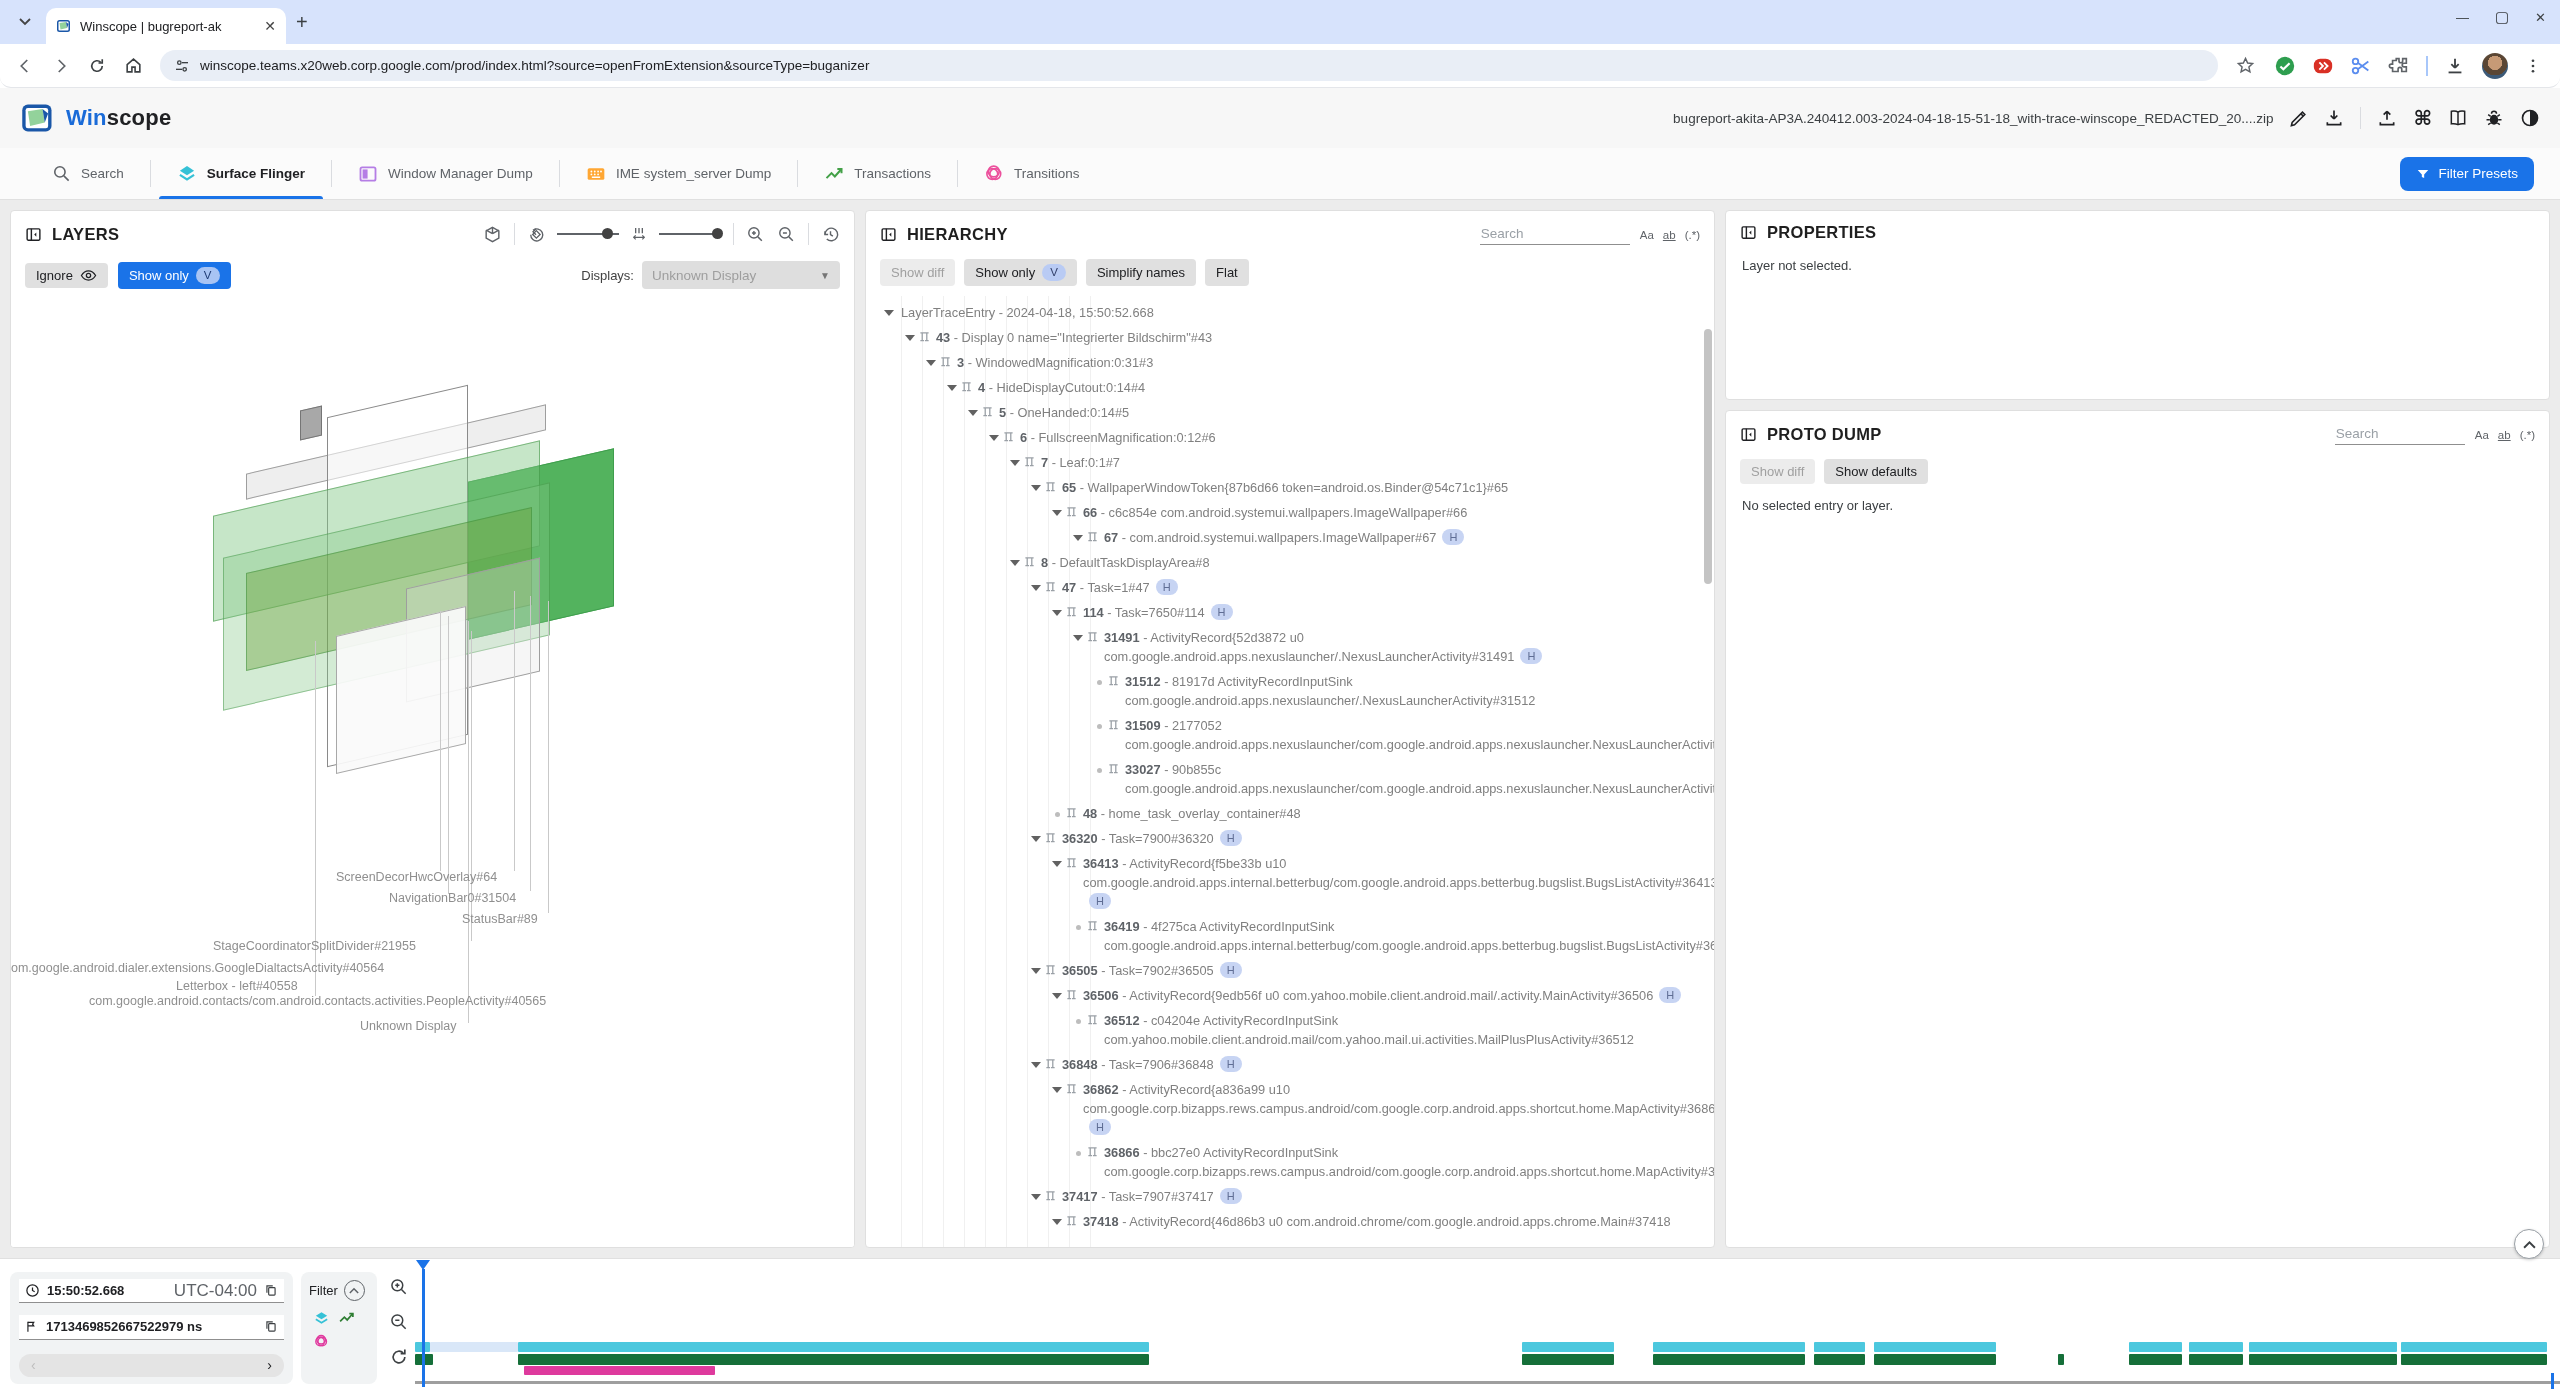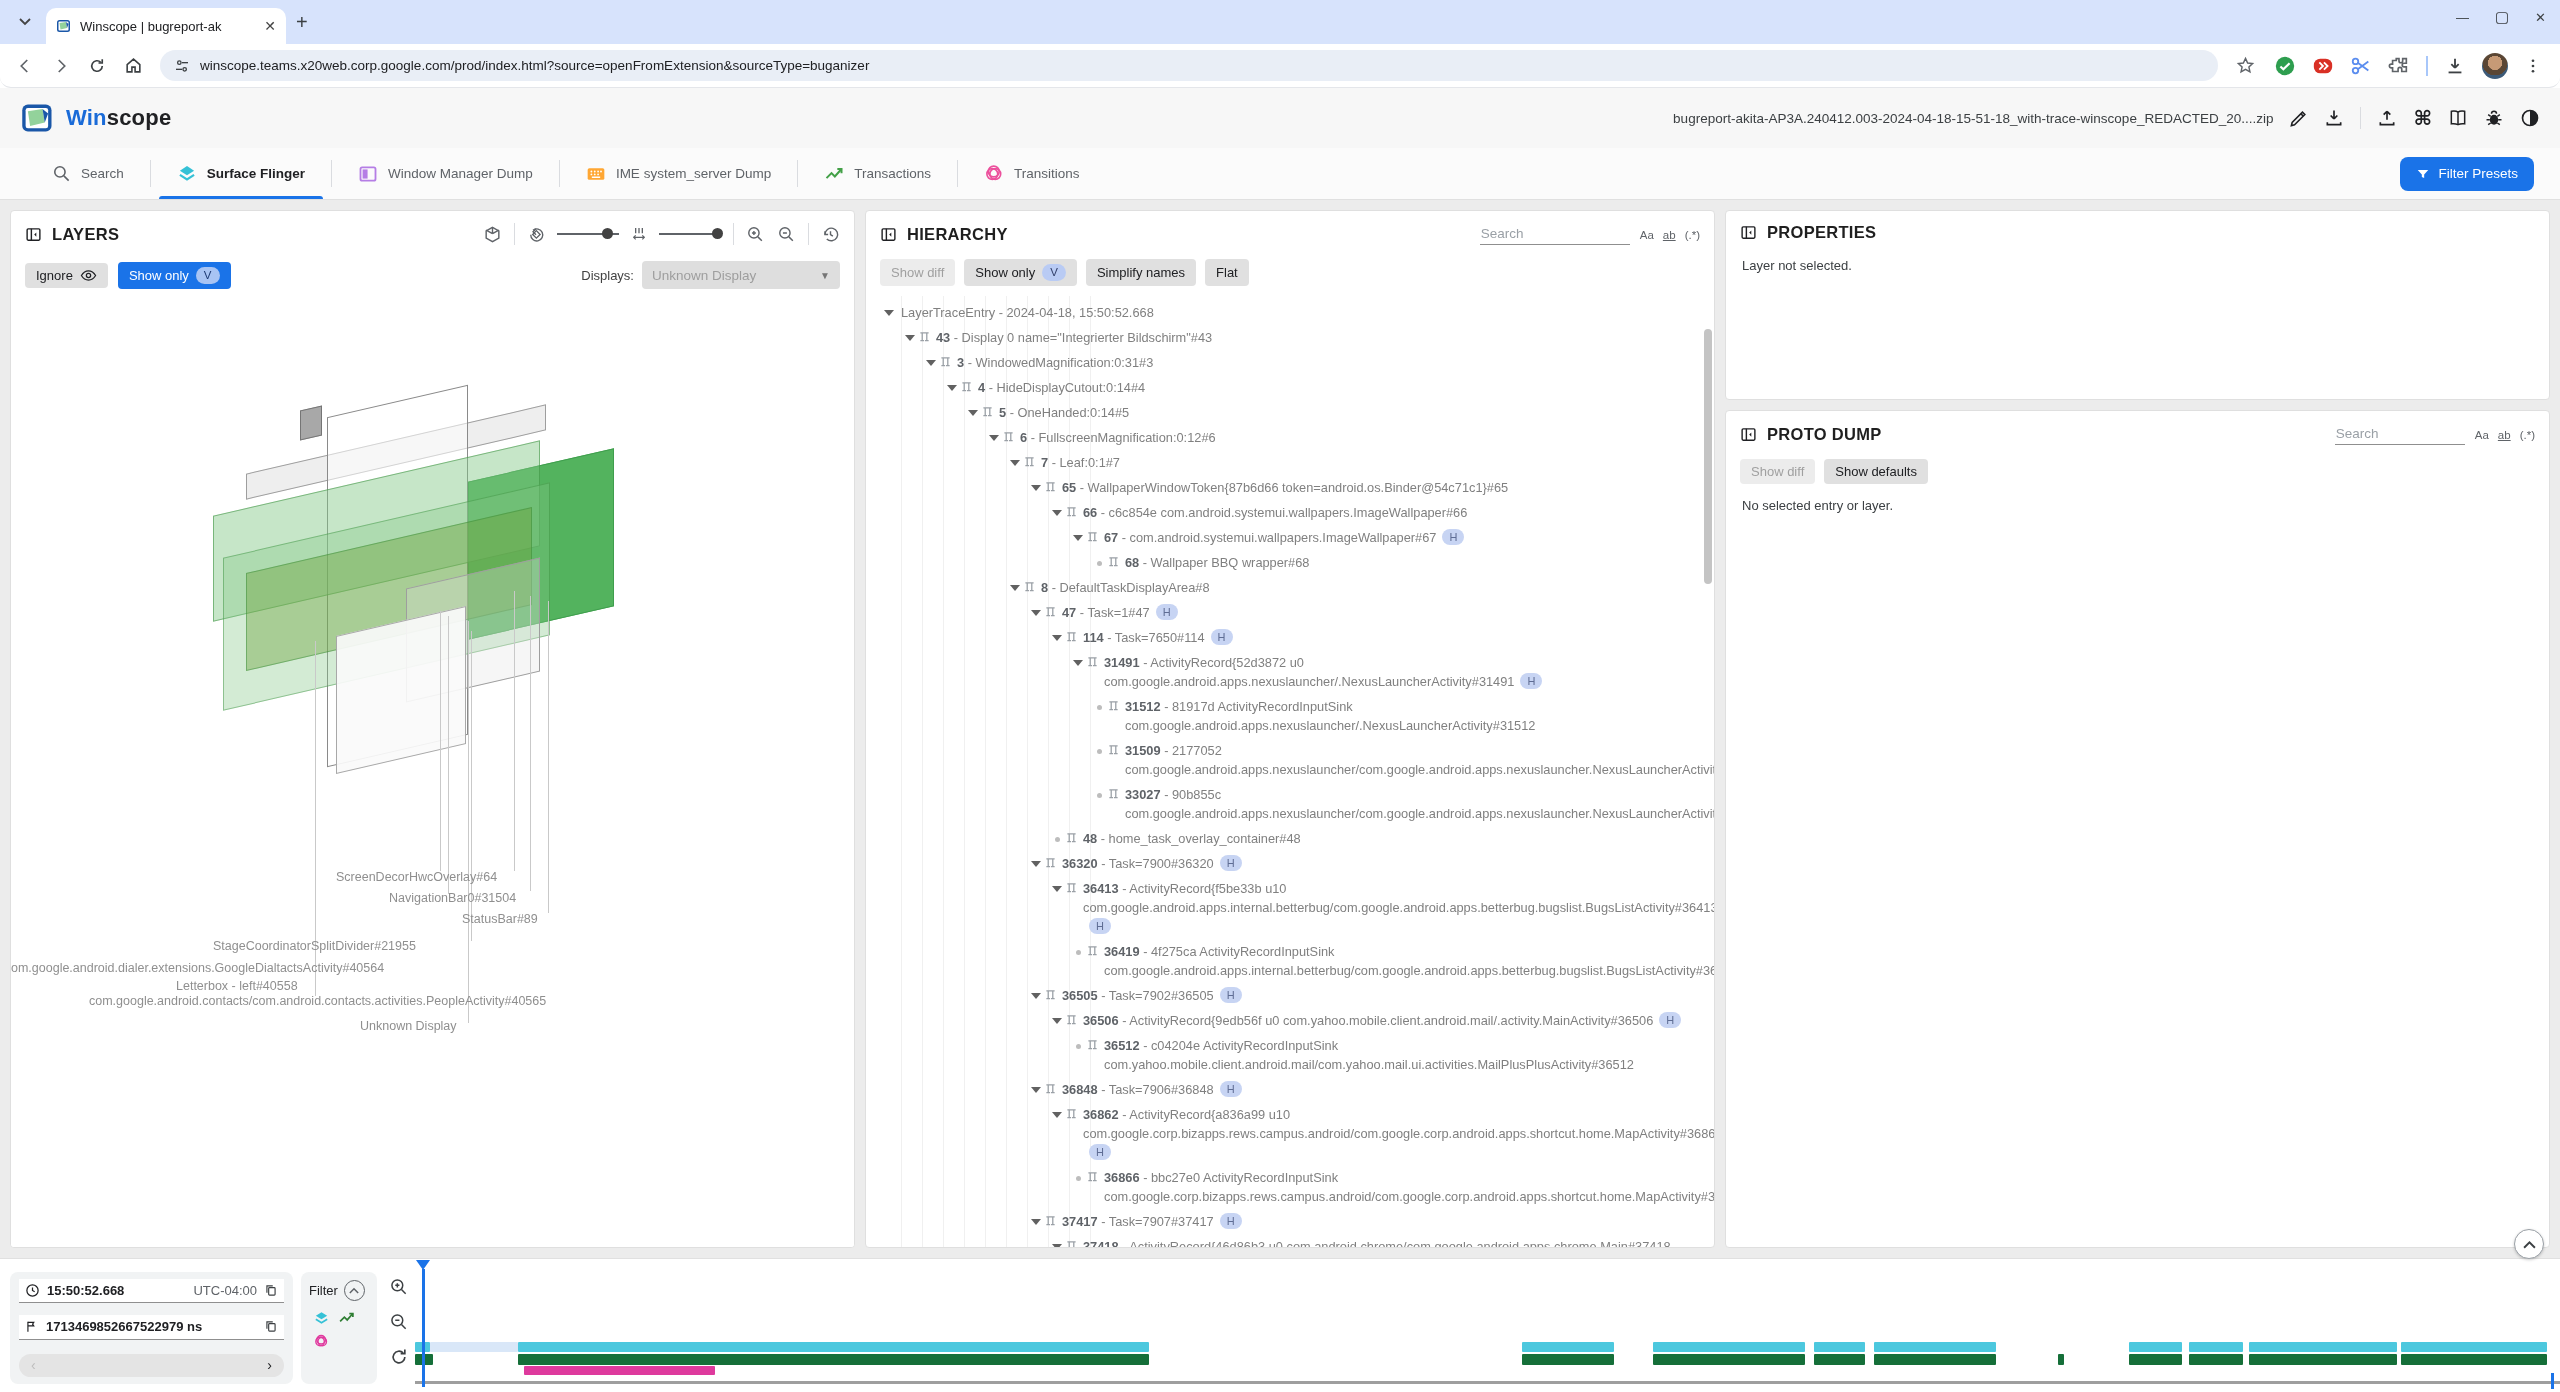--- a/index.html
+++ b/index.html
@@ -89,21 +89,21 @@
   .rightcol { flex:1; display:flex; flex-direction:column; gap:10px; }
   #props-card { height:190px; }
   #proto-card { flex:1; }
   .empty-msg { font-size:13px; color:#3c4043; padding:4px 16px; }
 
   
   .bottombar { height:134px; border-top:1px solid #e0e0e0; position:relative; background:#fff; }
   .timecard { position:absolute; left:10px; top:13px; width:283px; height:112px; background:#f1f3f4; border-radius:8px; padding:7px 9px; display:flex; flex-direction:column; gap:12px; }
   .tfield { background:#fff; border-bottom:1px solid #8f8f8f; height:28px; display:flex; align-items:center; gap:7px; padding:0 6px; font-size:13px; }
   .tfield .bold { font-weight:bold; }
-  .tfield .tz { margin-left:auto; color:#5f6368; font-size:13px; }
+  .tfield .tz { margin-left:auto; color:#5f6368; font-size:17px; }
   .navpill { margin-top:2px; background:#e4e4e4; border-radius:14px; height:27px; display:flex; align-items:center; justify-content:space-between; padding:0 12px; font-size:14px; }
   .navpill .prev { color:#bdbdbd; } .navpill .next { color:#202124; }
   .filtercard { position:absolute; left:301px; top:13px; width:76px; height:112px; background:#f1f3f4; border-radius:8px; padding:8px; }
   .filtercard .frow { display:flex; align-items:center; gap:6px; font-size:13px; color:#202124; }
   .circlebtn { width:21px; height:21px; border-radius:50%; border:1.5px solid #5f6368; display:flex; align-items:center; justify-content:center; color:#5f6368; font-size:11px; }
   .ficons { display:flex; flex-wrap:wrap; gap:6px 8px; padding:9px 2px 0 4px; }
   .zoomcol { position:absolute; left:389px; top:18px; display:flex; flex-direction:column; gap:15px; color:#3c4043; }
   .timeline { position:absolute; left:415px; right:0; top:0; bottom:0; }
   .tl-row { position:absolute; left:0; right:0; }
   .tl-seg { position:absolute; top:0; bottom:0; border-radius:1px; }
@@ -575,31 +575,20 @@
           <span class="gut">
             <span class="chev"></span>
           </span>
           <span class="pin">
             <svg width="11" height="13" viewBox="0 0 12 14">
               <path d="M1.5 2h9M3.5 2v8M8.5 2v8M1.5 10.5h4M6.5 10.5h4" fill="none" stroke="#9aa0a6" stroke-width="1.4"></path>
             </svg>
           </span>
           <span class="txt"><span class="nid">67</span> - com.android.systemui.wallpapers.ImageWallpaper#67<span class="hbadge">H</span></span>
         </div>
-        <div class="tnode" style="padding-left: 218px;">
-          <span class="gut">
-            <span class="dot"></span>
-          </span>
-          <span class="pin">
-            <svg width="11" height="13" viewBox="0 0 12 14">
-              <path d="M1.5 2h9M3.5 2v8M8.5 2v8M1.5 10.5h4M6.5 10.5h4" fill="none" stroke="#9aa0a6" stroke-width="1.4"></path>
-            </svg>
-          </span>
-          <span class="txt"><span class="nid">68</span> - Wallpaper BBQ wrapper#68</span>
-        </div>
         <div class="tnode" style="padding-left: 134px;">
           <span class="gut">
             <span class="chev"></span>
           </span>
           <span class="pin">
             <svg width="11" height="13" viewBox="0 0 12 14">
               <path d="M1.5 2h9M3.5 2v8M8.5 2v8M1.5 10.5h4M6.5 10.5h4" fill="none" stroke="#9aa0a6" stroke-width="1.4"></path>
             </svg>
           </span>
           <span class="txt"><span class="nid">8</span> - DefaultTaskDisplayArea#8</span>

